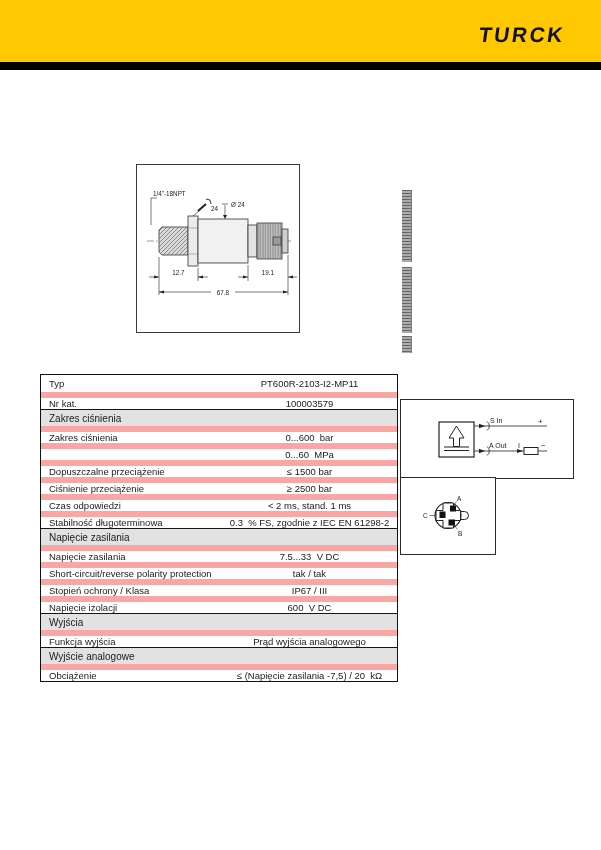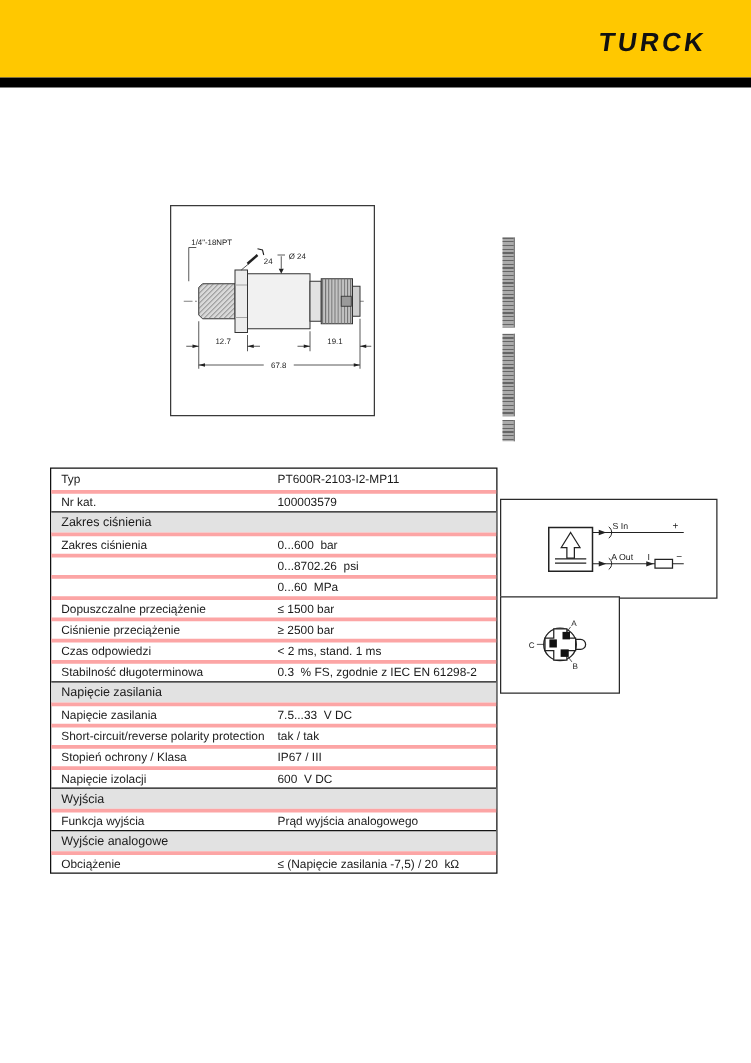--- a/index.html
+++ b/index.html
@@ -21,26 +21,26 @@
   .vstrip.s2{top:267px;height:66px;}
   .vstrip.s3{top:336px;height:17px;}
   
   .figure-box{position:absolute;background:#fff;border:1px solid #2a2a2a;}
   .fig-wiring{left:400px;top:399px;width:172px;height:78px;}
   .fig-pinout{left:400px;top:477px;width:94px;height:76px;}
   
   .spec-table{position:absolute;left:40px;top:374px;width:356px;background:#fff;
         border:1px solid #111;}
   .trow{display:flex;align-items:center;height:17px;box-sizing:border-box;
-        border-top:3px solid #fca5a5;font-size:9.5px;line-height:11px;}
+        border-top:6px solid #fca5a5;font-size:9.5px;line-height:11px;}
   .trow:first-child{border-top:none;}
   .trow.section{background:#e2e2e2;border-top:1px solid #161616;font-size:10px;}
   .cl{flex:0 0 173px;padding-left:8px;white-space:nowrap;overflow:hidden;}
   .trow.section .cl{flex:1 1 auto;}
-  .cv{flex:1 1 auto;white-space:pre;overflow:hidden;}
+  .cv{flex:1 1 auto;white-space:pre;overflow:hidden;text-align:center;}
   svg text{font-family:"Liberation Sans",sans-serif;fill:#1a1a1a;}
 </style>
 </head>
 <body>
 
 <div class="page">
 
   <div class="band-yellow"></div>
   <div class="logo">TURCK</div>
   <div class="band-black"></div>
@@ -160,24 +160,20 @@
       </div>
       <div class="trow section">
         <div class="cl">Zakres ciśnienia</div>
       </div>
       <div class="trow">
         <div class="cl">Zakres ciśnienia</div>
         <div class="cv">0...600  bar</div>
       </div>
       <div class="trow">
         <div class="cl"></div>
-        <div class="cv">0...8702.26  psi</div>
-      </div>
-      <div class="trow">
-        <div class="cl"></div>
         <div class="cv">0...60  MPa</div>
       </div>
       <div class="trow">
         <div class="cl">Dopuszczalne przeciążenie</div>
         <div class="cv">≤ 1500 bar</div>
       </div>
       <div class="trow">
         <div class="cl">Ciśnienie przeciążenie</div>
         <div class="cv">≥ 2500 bar</div>
       </div>

